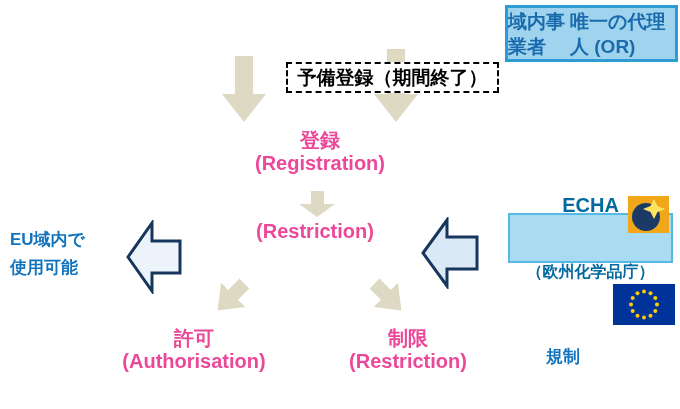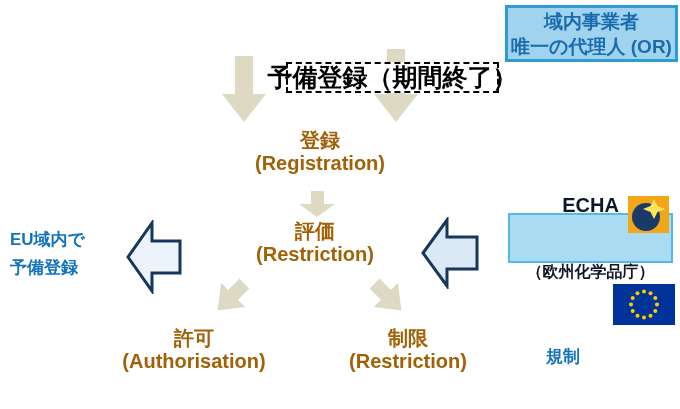--- a/index.html
+++ b/index.html
@@ -6,37 +6,37 @@
   .canvas{
     position:relative;width:680px;height:409px;background:#ffffff;overflow:hidden;
     font-family:"Liberation Sans","DejaVu Sans",sans-serif;
   }
   .abs{position:absolute;}
   .center{text-align:center;}
   
   .or-box{
     left:505px;top:5px;width:167px;height:51px;
     background:#A0D4EE;border:3px solid #2E9BD5;
-    display:flex;flex-direction:column;justify-content:center;align-items:center;
+    display:flex;justify-content:center;align-items:center;
     color:#1A6BAD;font-size:19px;font-weight:bold;line-height:25px;
   }
   
   .prereg-box{
     left:286px;top:62px;width:209px;height:27px;
     background:#ffffff;border:2px dashed #000000;z-index:5;
     display:flex;justify-content:center;align-items:center;
-    color:#000000;font-size:25px;font-weight:bold;white-space:nowrap;
+    color:#000000;font-size:19px;font-weight:bold;white-space:nowrap;
   }
-  .red-node{color:#a16207;font-weight:bold;font-size:20px;line-height:23px;}
+  .red-node{color:#ec4899;font-weight:bold;font-size:20px;line-height:23px;}
   .blue-label{color:#1173BC;font-weight:bold;font-size:17px;line-height:28px;}
   .echa-box{
     left:508px;top:213px;width:161px;height:46px;
     background:#A9DCF2;border:2px solid #55B9E3;
     display:flex;flex-direction:column;justify-content:center;align-items:center;
-    color:#0f172a;font-weight:bold;line-height:22px;
+    color:#0369a1;font-weight:bold;line-height:22px;
   }
   .echa-box .l1{font-size:20px;}
   .echa-box .l2{font-size:16px;margin-top:45px;}
   svg{display:block;}
 </style>
 </head>
 <body>
 
 <div class="canvas">
 
@@ -60,31 +60,30 @@
   <div class="abs red-node center" style="left:220px;top:129px;width:200px;">
     <div>登録</div>
     <div>(Registration)</div>
   </div>
 
   <svg class="abs" style="left:299px;top:191px;" width="37" height="27" viewBox="0 0 37 27">
     <polygon points="12,0 25,0 25,13 36,13 18,26 0,13 12,13" fill="#DDD9C3"></polygon>
   </svg>
 
   <div class="abs red-node center" style="left:215px;top:220px;width:200px;">
-    <div>評価</div>
     <div>(Restriction)</div>
   </div>
 
   <svg class="abs" style="left:126px;top:220px;" width="56" height="74" viewBox="0 0 56 74">
     <polygon points="2,37 26,3 26,21 54,21 54,53 26,53 26,71" stroke="#17365D" stroke-width="3" stroke-linejoin="miter" fill="#EDF3FA"></polygon>
   </svg>
 
   <div class="abs blue-label" style="left:10px;top:226px;width:120px;">
     <div>EU域内で</div>
-    <div>予備登録</div>
+    <div>使用可能</div>
   </div>
 
   <svg class="abs" style="left:421px;top:217px;" width="58" height="72" viewBox="0 0 58 72">
     <polygon points="2,36 26,3 26,20 56,20 56,52 26,52 26,69" stroke="#17365D" stroke-width="3" stroke-linejoin="miter" fill="#DBE8F5"></polygon>
   </svg>
 
   <div class="abs echa-box">
     <span class="l1">ECHA</span>
     <span class="l2">（欧州化学品庁）</span>
   </div>

